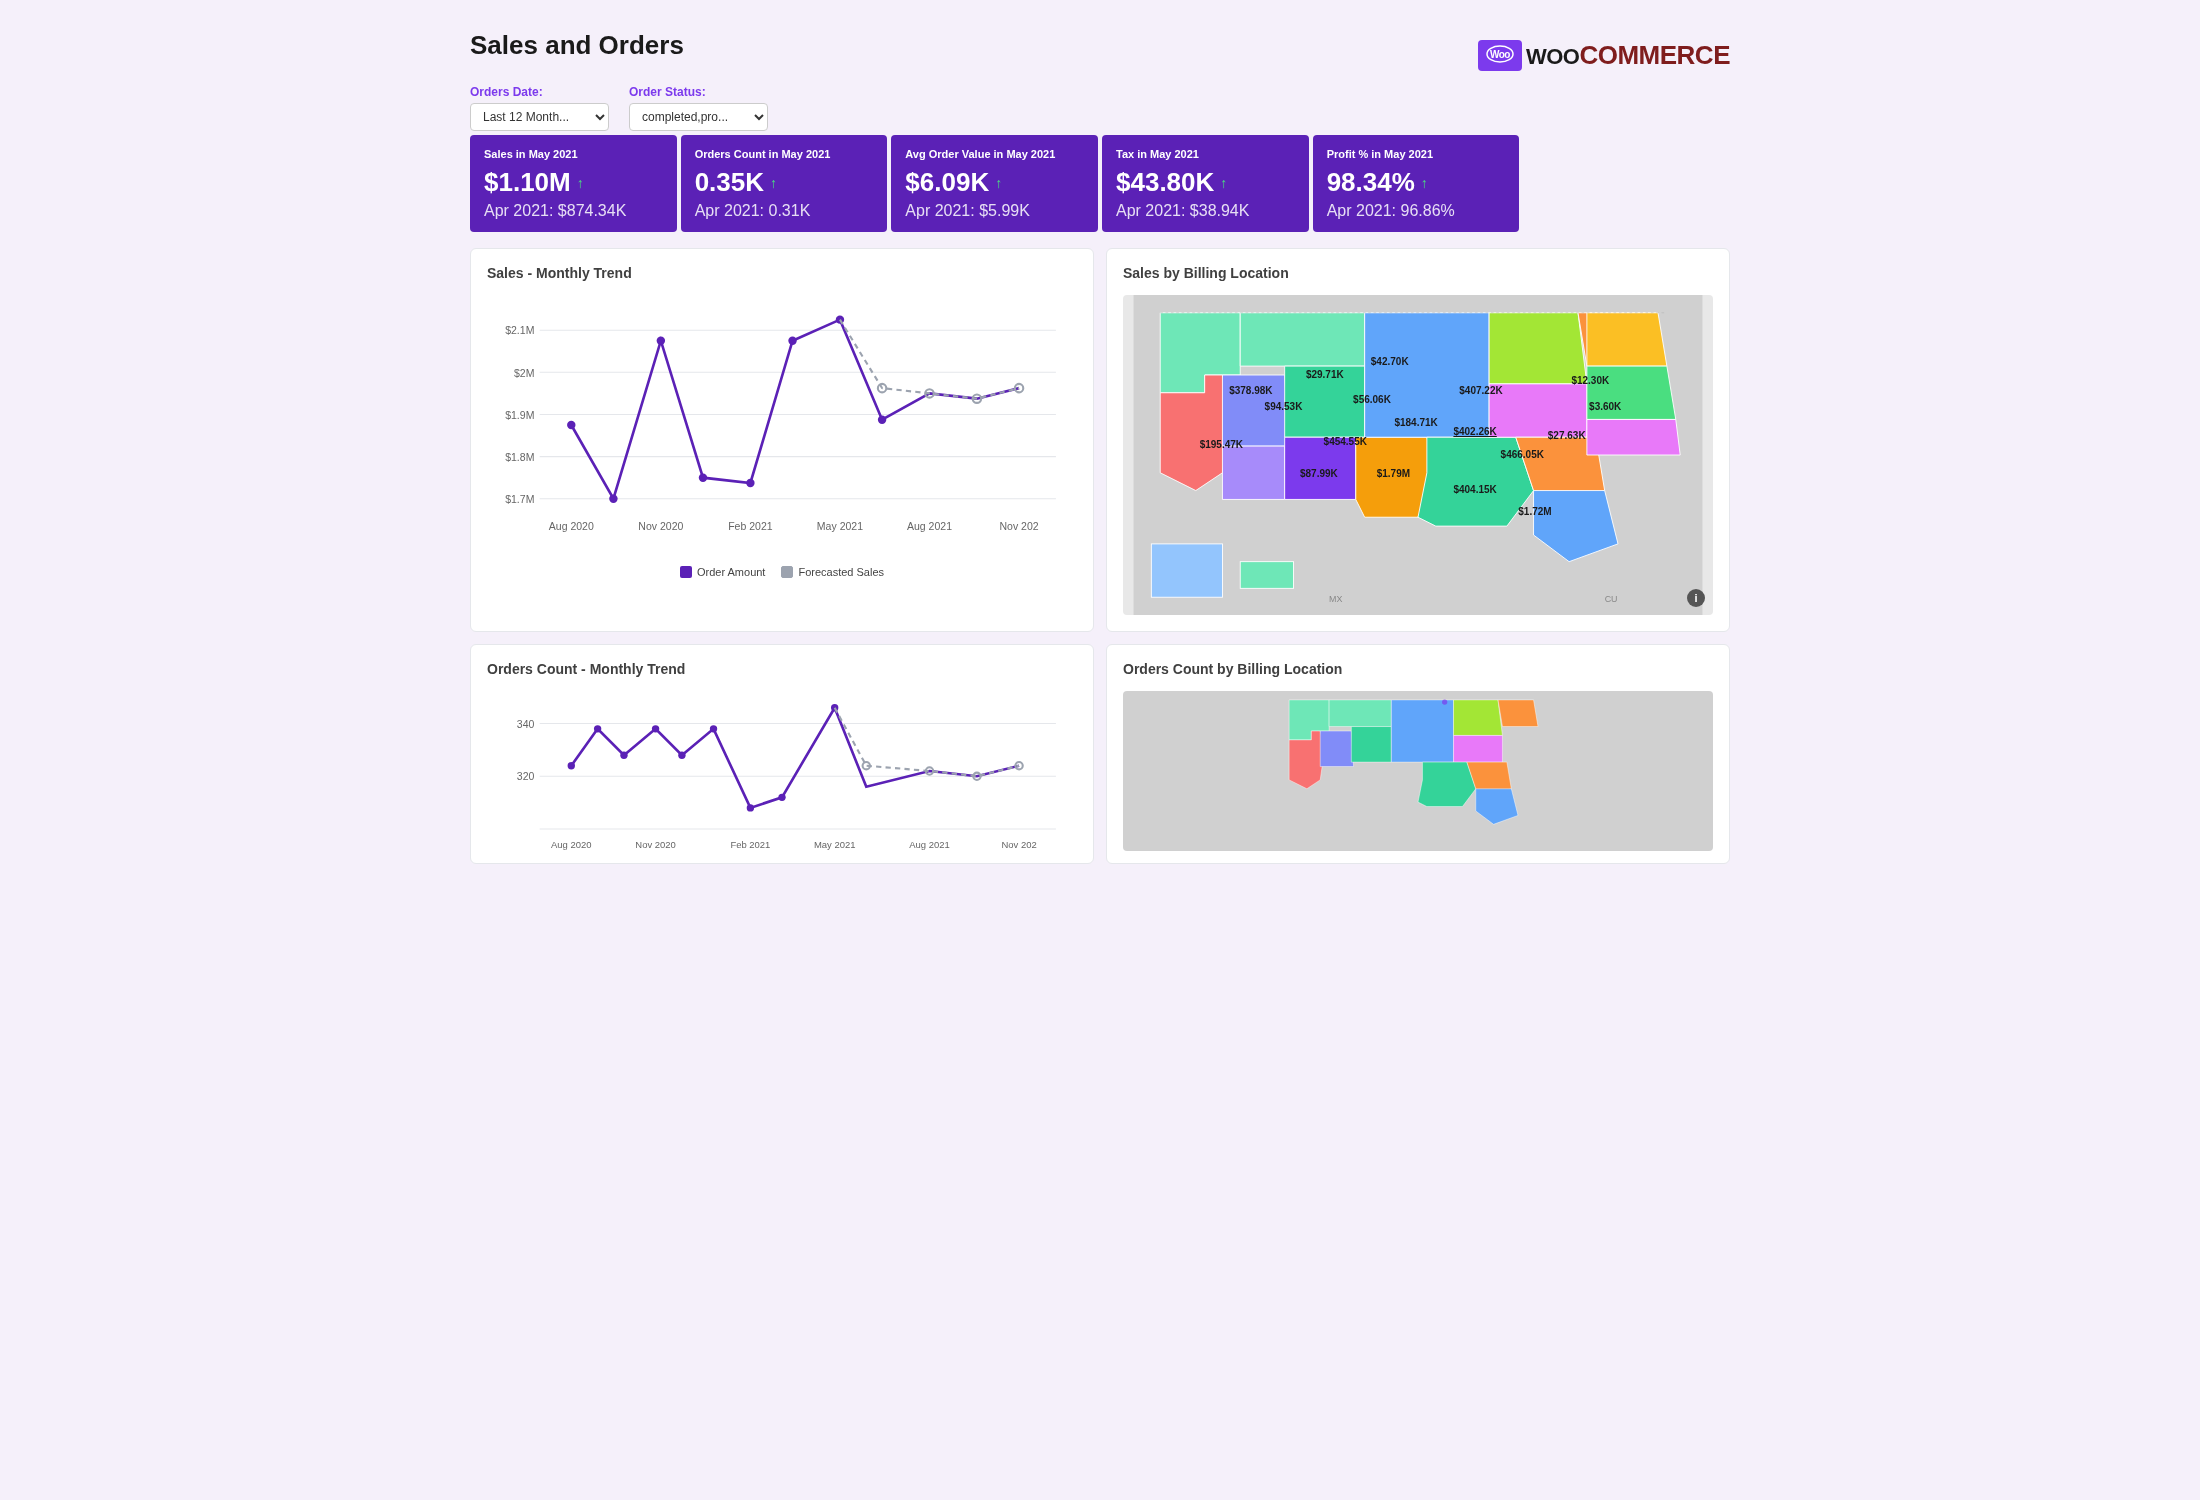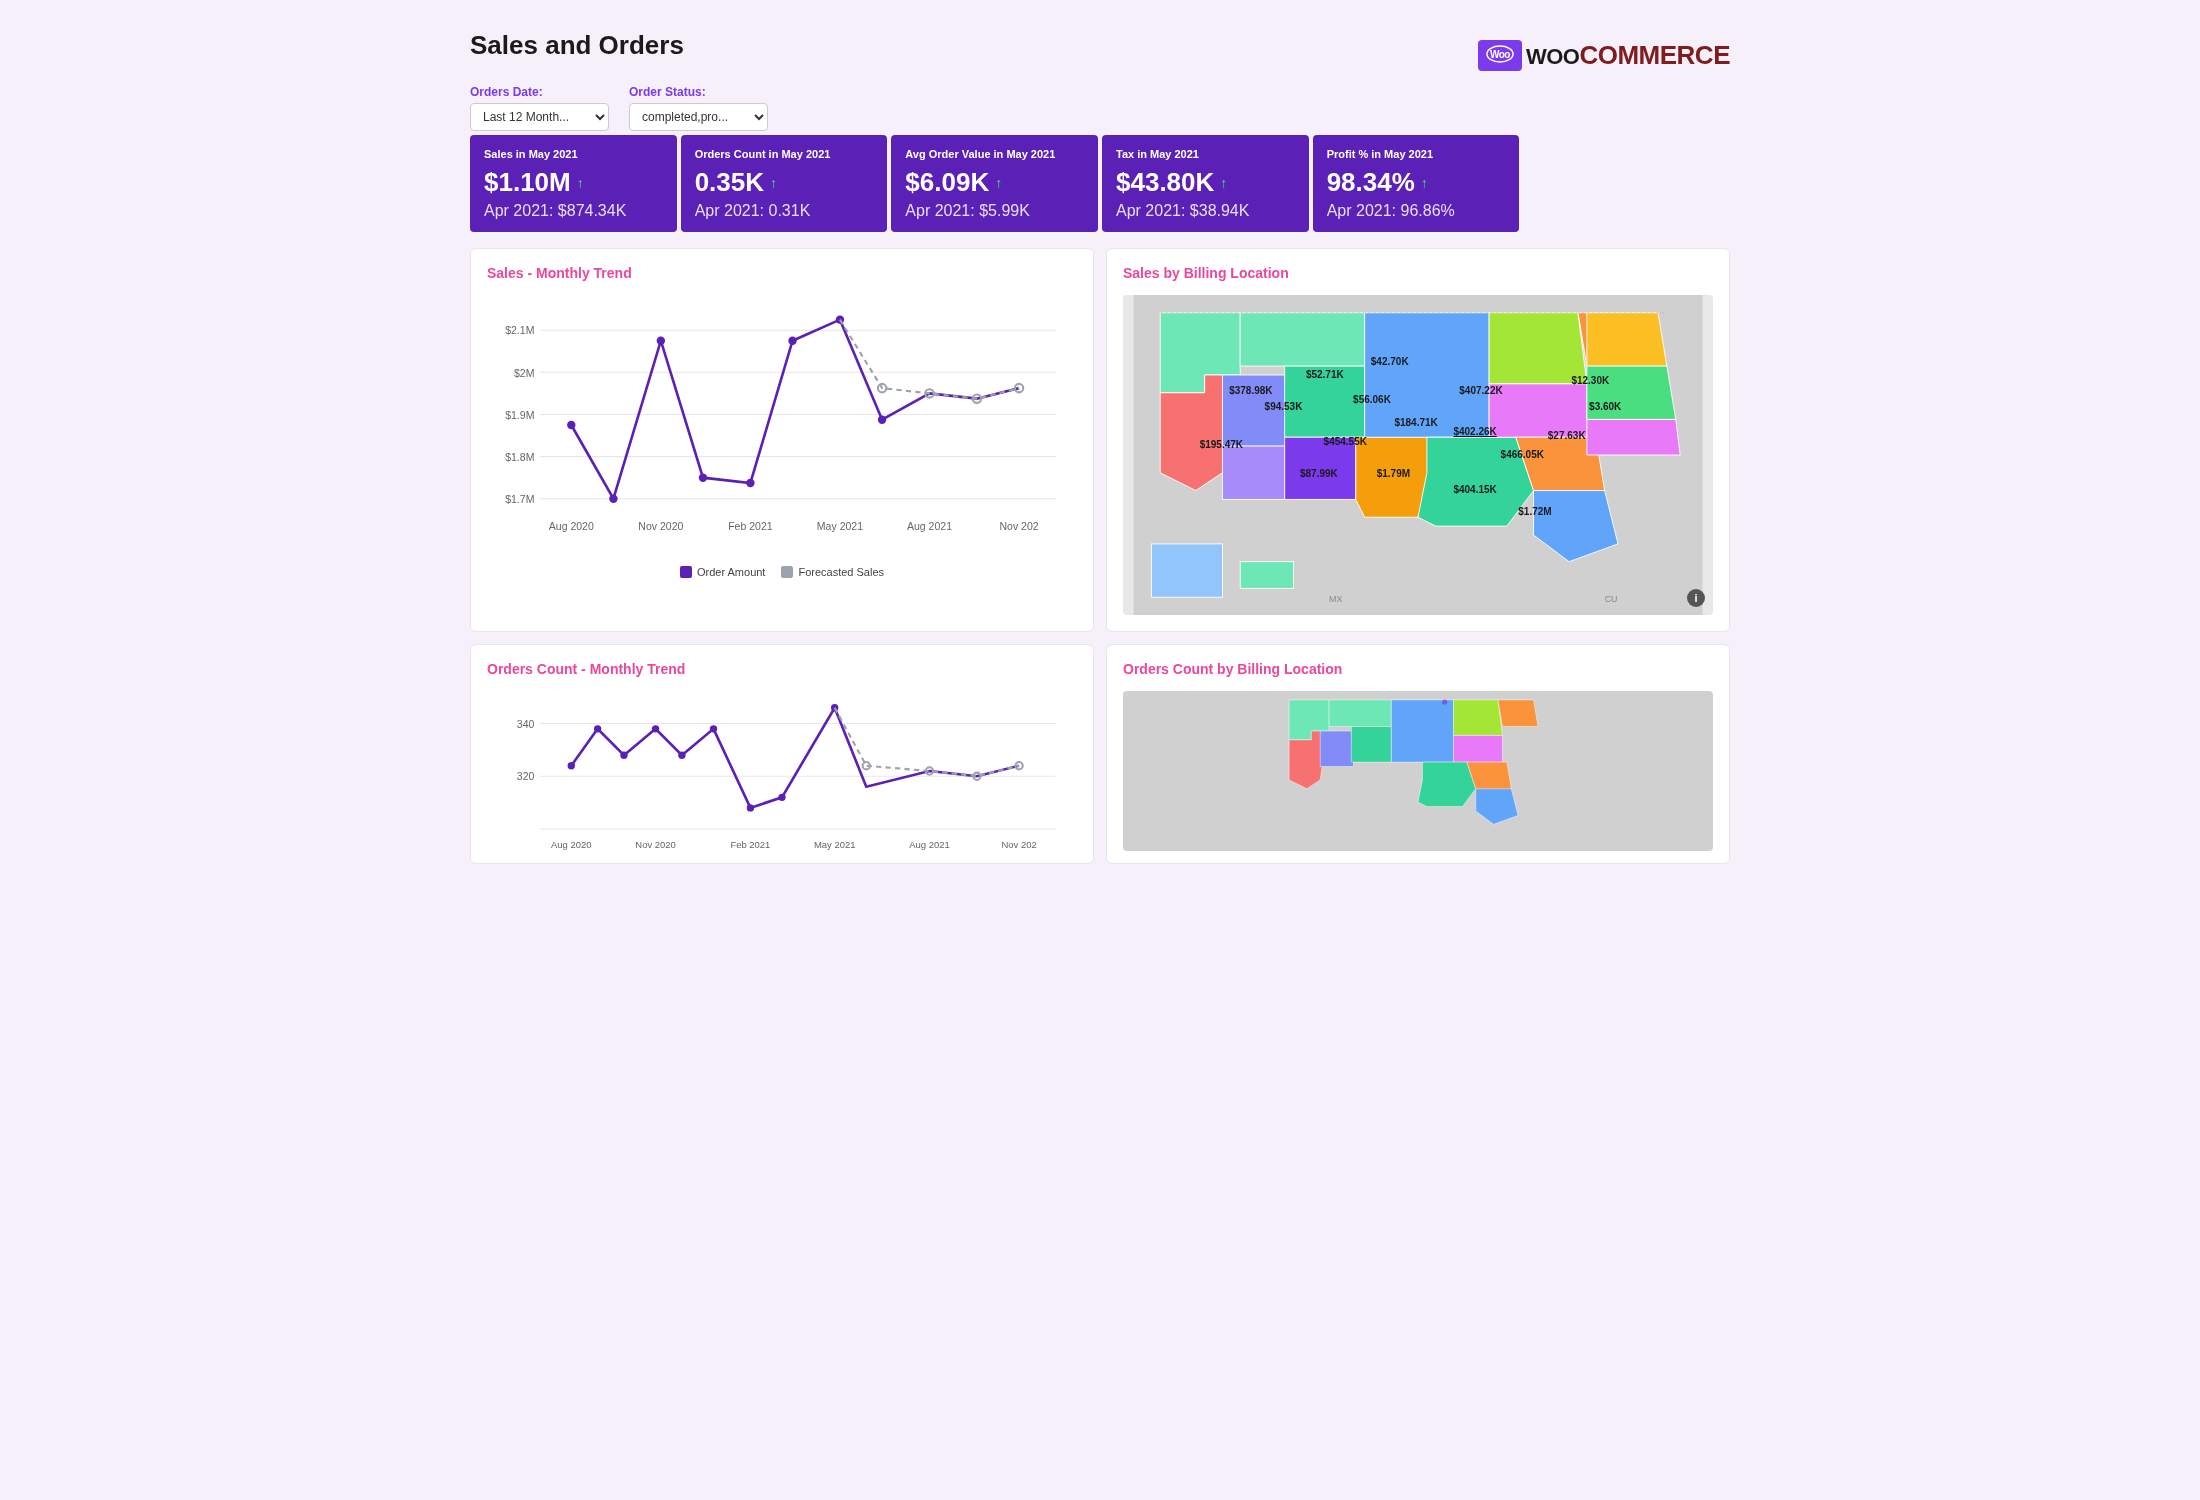--- a/index.html
+++ b/index.html
@@ -119,21 +119,21 @@
     }
     .chart-panel {
       background: white;
       border: 1px solid #e5e7eb;
       border-radius: 6px;
       padding: 16px;
     }
     .chart-title {
       font-size: 14px;
       font-weight: 700;
-      color: #ec4899;
+      color: #404040;
       margin-bottom: 14px;
     }
     
     .line-chart-container {
       position: relative;
       height: 280px;
     }
     svg.line-chart {
       width: 100%;
       height: 260px;
@@ -395,21 +395,21 @@
 
           <rect x="120" y="300" width="60" height="30" fill="#6ee7b7" stroke="white" stroke-width="1"></rect>
 
           <text x="220" y="345" font-size="10" fill="#888">MX</text>
           <text x="530" y="345" font-size="10" fill="#888">CU</text>
 
           <line x1="30" y1="20" x2="600" y2="20" stroke="#aaa" stroke-width="0.5" stroke-dasharray="3,3"></line>
         </svg>
         
         <div class="map-label" style="left:18%;top:28%;">$378.98K</div>
-        <div class="map-label" style="left:31%;top:23%;">$52.71K</div>
+        <div class="map-label" style="left:31%;top:23%;">$29.71K</div>
         <div class="map-label" style="left:42%;top:19%;">$42.70K</div>
         <div class="map-label" style="left:24%;top:33%;">$94.53K</div>
         <div class="map-label" style="left:39%;top:31%;">$56.06K</div>
         <div class="map-label" style="left:57%;top:28%;">$407.22K</div>
         <div class="map-label" style="left:76%;top:25%;">$12.30K</div>
         <div class="map-label" style="left:46%;top:38%;">$184.71K</div>
         <div class="map-label" style="left:13%;top:45%;">$195.47K</div>
         <div class="map-label" style="left:34%;top:44%;">$454.55K</div>
         <div class="map-label" style="left:56%;top:41%;text-decoration:underline;">$402.26K</div>
         <div class="map-label" style="left:79%;top:33%;">$3.60K</div>

